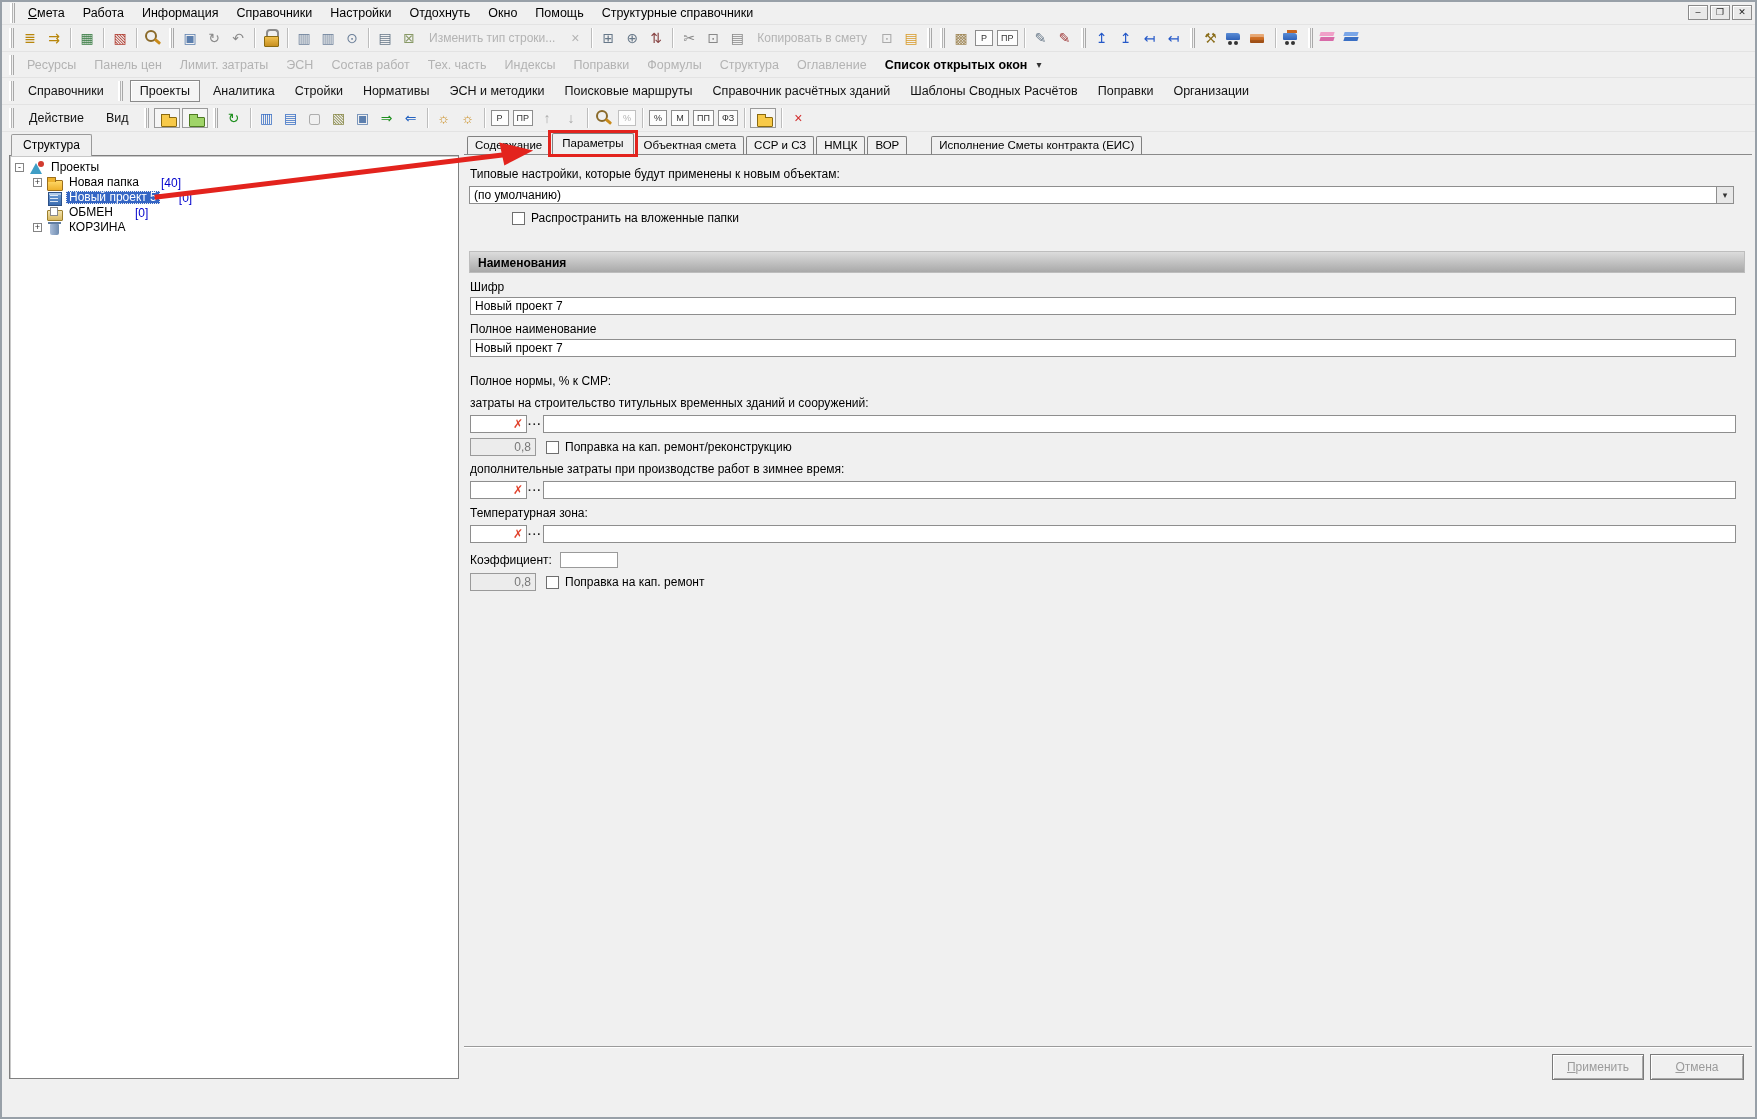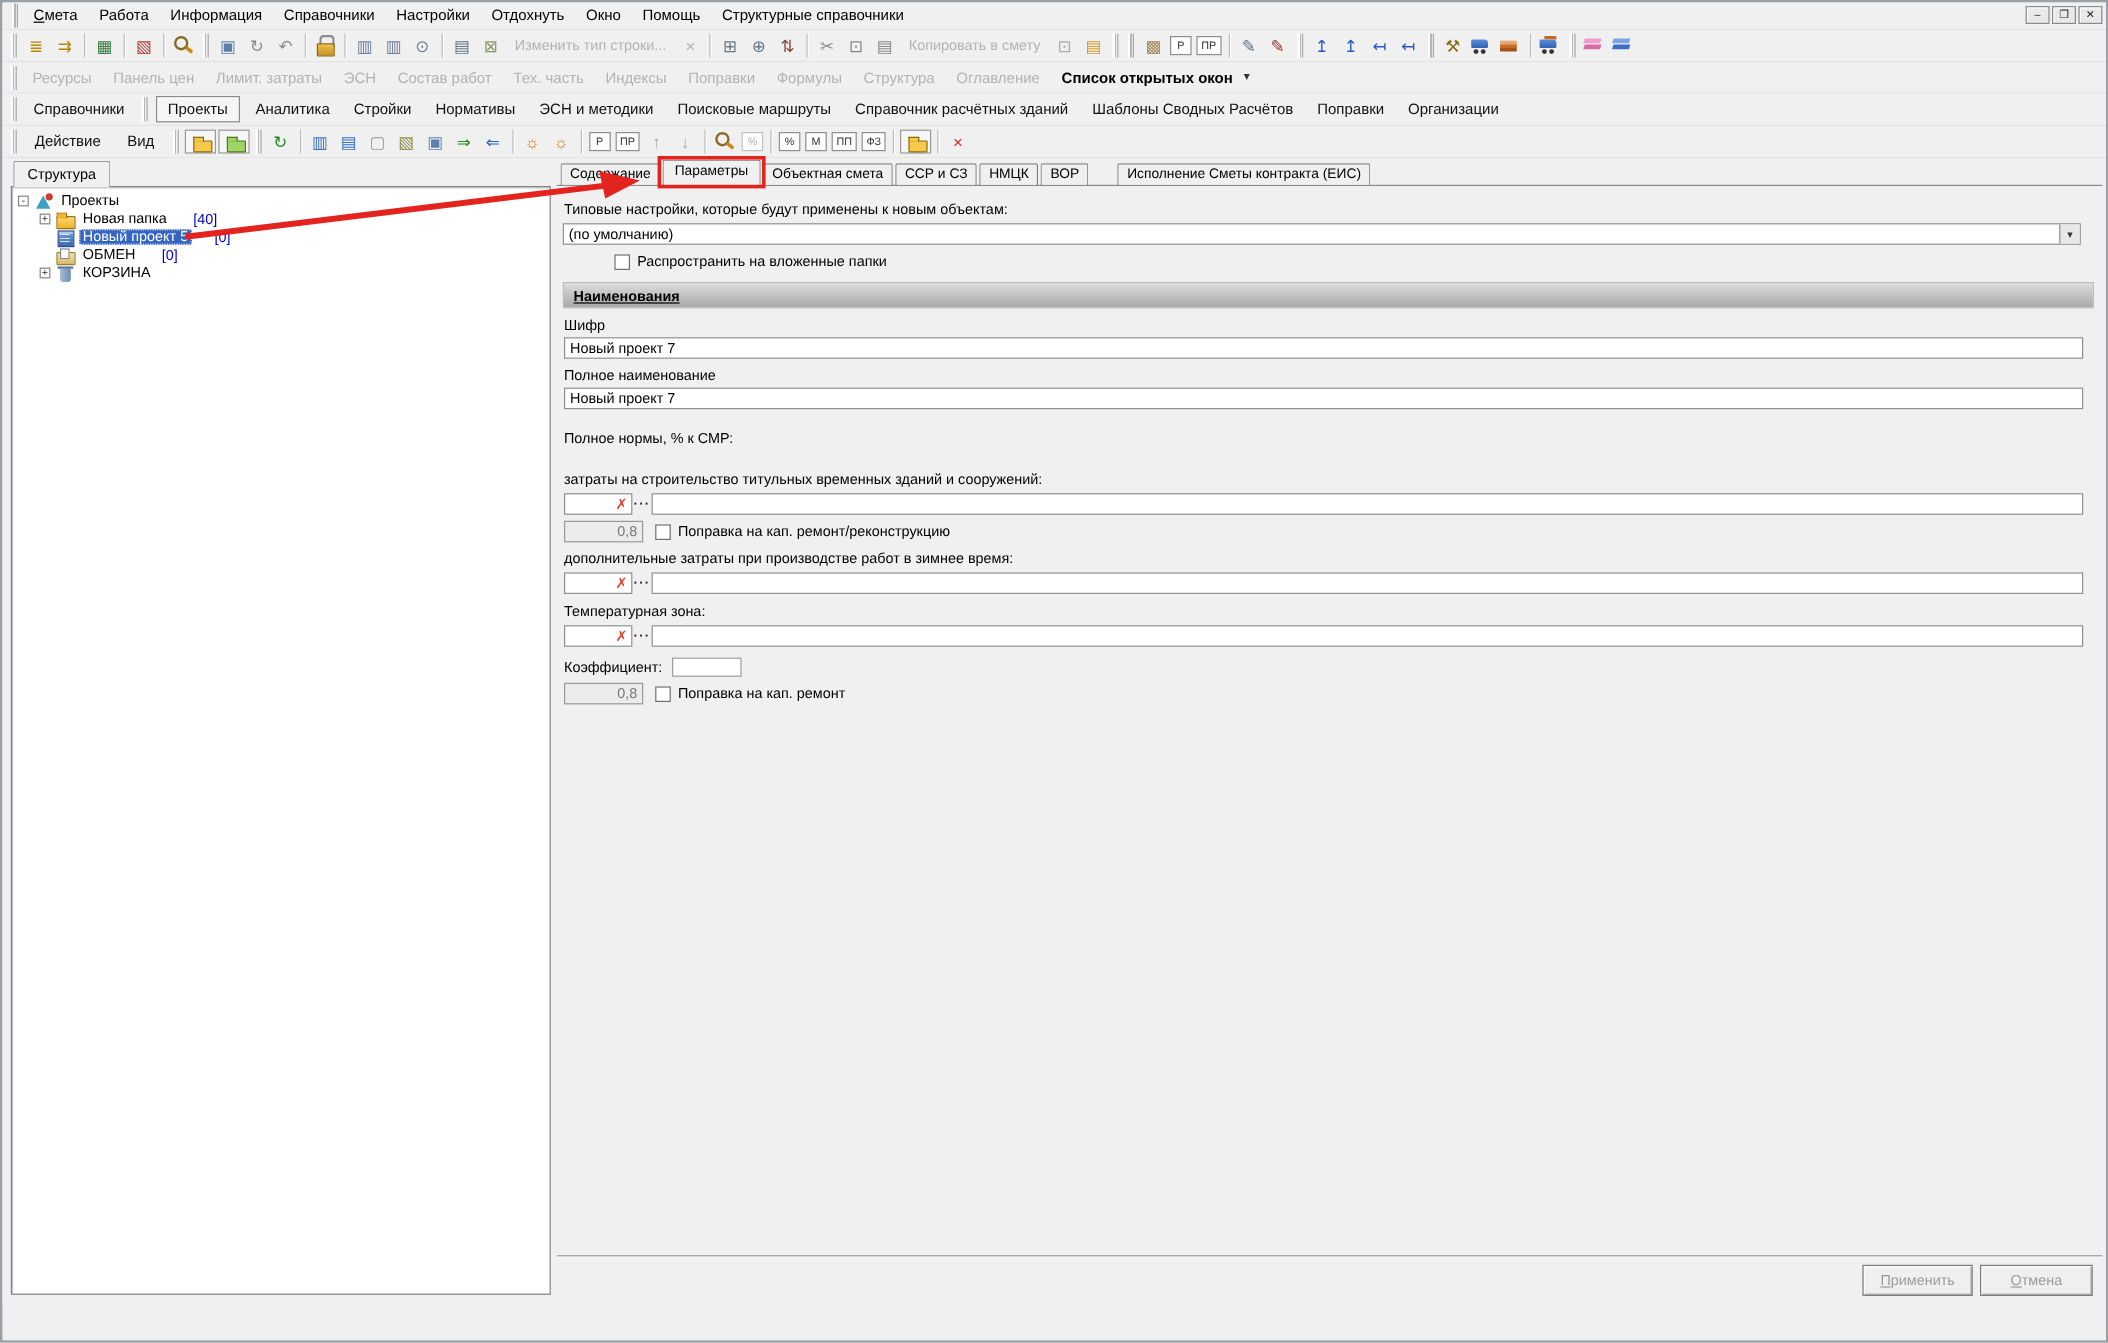--- a/index.html
+++ b/index.html
@@ -87,21 +87,21 @@
   .rtab.hl::after{content:"";position:absolute;left:-5px;right:-5px;top:-4px;bottom:-3px;border:3px solid #e3231d;pointer-events:none;}
   .rcontent{position:absolute;top:23px;left:0;right:0;bottom:39px;overflow:hidden;}
   .flabel{margin:12px 0 0 6px;font-size:12px;}
   .combo{display:flex;margin:5px 18px 0 5px;height:18px;border:1px solid #8e8e8e;background:#fff;align-items:center;gap:32px;}
   .combo-text{flex:1;padding-left:4px;font-size:12px;}
   .combo-btn{width:17px;height:100%;border-left:1px solid #8e8e8e;background:#e8e8e8;font-size:9px;text-align:center;line-height:16px;color:#333;}
   .cbrow{display:flex;align-items:center;margin-top:7px;}
   .cb{flex:none;width:13px;height:13px;border:1px solid #6f6f6f;background:#fff;margin-right:6px;}
   .cblbl{font-size:12px;}
   .ml48{margin-left:48px;}
-  .header-bar{margin:10px 7px 0 5px;height:22px;line-height:22px;padding-left:8px;font-weight:bold;font-size:12px;background:linear-gradient(#dcdcdc,#a9a9a9);border:1px solid #bdbdbd;text-decoration:underline;}
+  .header-bar{margin:26px 7px 0 5px;height:22px;line-height:22px;padding-left:8px;font-weight:bold;font-size:12px;background:linear-gradient(#dcdcdc,#a9a9a9);border:1px solid #bdbdbd;}
   .tinput{display:block;margin:3px 16px 0 6px;height:18px;border:1px solid #8e8e8e;background:#fff;font-size:12px;padding:1px 4px;line-height:14px;}
   .xrow{display:flex;align-items:center;margin:5px 16px 0 6px;height:18px;}
   .xfield{flex:none;width:57px;height:18px;border:1px solid #8e8e8e;background:#fff;display:flex;align-items:center;justify-content:flex-end;padding-right:3px;}
   .xmark{color:#e0402a;font-size:12px;font-weight:bold;line-height:12px;}
   .xdots{flex:none;width:16px;text-align:center;color:#222;font-weight:bold;letter-spacing:1px;font-size:11px;}
   .xlong{flex:1;height:18px;border:1px solid #8e8e8e;background:#fff;}
   .numrow{display:flex;align-items:center;margin:5px 16px 0 6px;height:18px;}
   .numfield{flex:none;width:66px;height:18px;border:1px solid #9a9a9a;background:#ececec;color:#787878;text-align:right;padding-right:4px;line-height:16px;font-size:12px;}
   .numrow .cb{margin-left:10px;}
   .coefrow{display:flex;align-items:center;margin:9px 0 0 6px;}
@@ -358,21 +358,21 @@
 
         <div class="header-bar">Наименования</div>
 
         <div class="flabel" style="margin-top:7px">Шифр</div>
         <div class="tinput">Новый проект 7</div>
 
         <div class="flabel" style="margin-top:7px">Полное наименование</div>
         <div class="tinput">Новый проект 7</div>
 
         <div class="flabel mt16">Полное нормы, % к СМР:</div>
-        <div class="flabel" style="margin-top:20px">затраты на строительство титульных временных зданий и сооружений:</div>
+        <div class="flabel" style="margin-top:8px">затраты на строительство титульных временных зданий и сооружений:</div>
         <div class="xrow">
           <span class="xfield">
               <span class="xmark">✗</span>
             </span>
           <span class="xdots">···</span>
           <span class="xlong"></span>
         </div>
         <div class="numrow">
           <span class="numfield">0,8</span>
           <span class="cb"></span>

